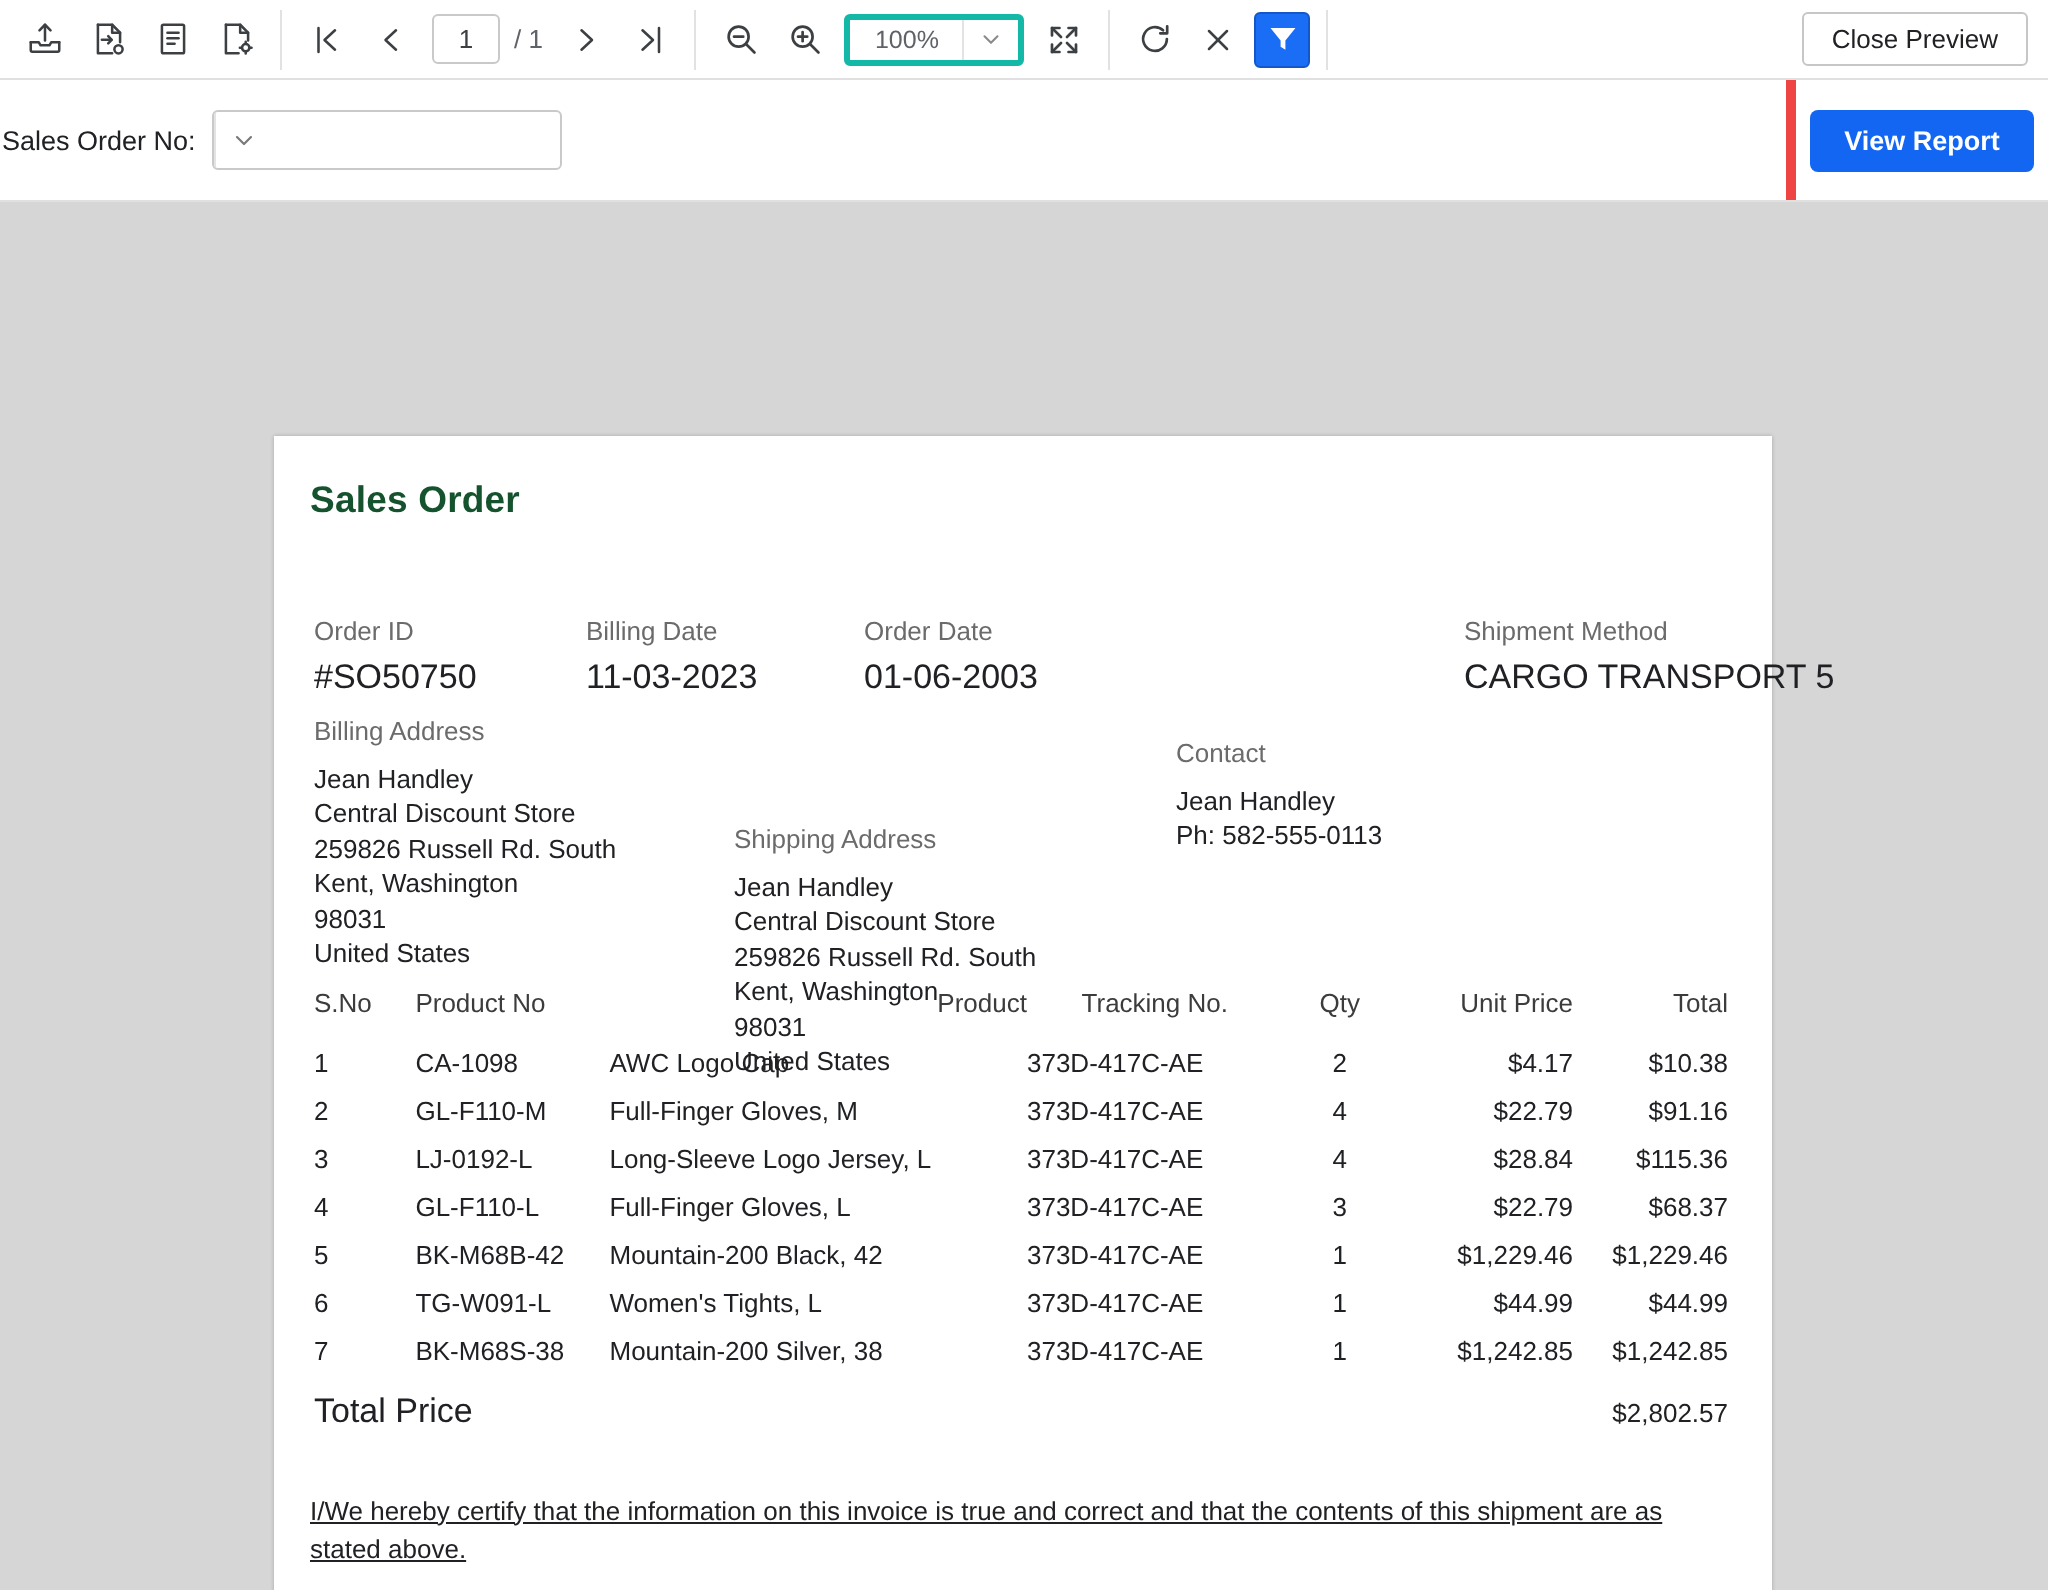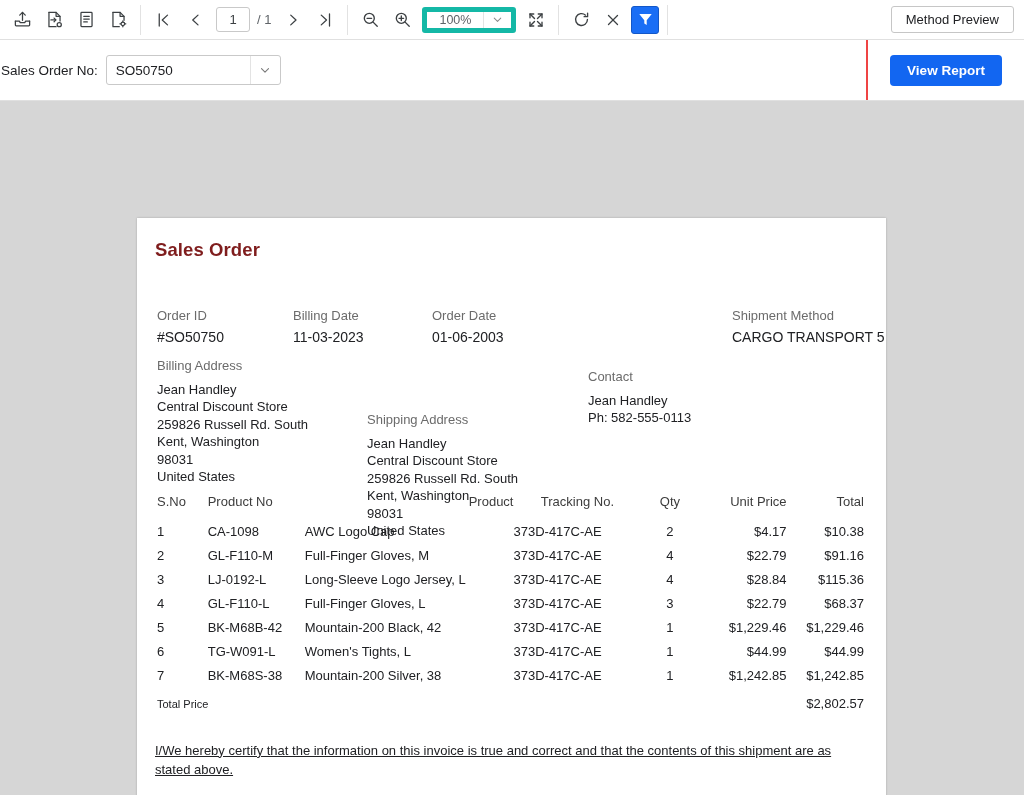--- a/index.html
+++ b/index.html
@@ -70,21 +70,21 @@
   .page-total {
     font-size: 13px;
     color: #5f6368;
     margin: 0 6px 0 2px;
     white-space: nowrap;
   }
   .zoom-select {
     display: flex;
     align-items: stretch;
     height: 26px;
-    border: 5px solid #14b8a6;
+    border: 3px solid #14b8a6;
     border-radius: 3px;
     margin: 15px 4px;
     background: #fff;
     overflow: hidden;
   }
   .zoom-value {
     width: 56px;
     display: flex; align-items: center; justify-content: center;
     font-size: 12.5px;
     color: #5f6368;
@@ -150,22 +150,22 @@
   .param-caret {
     width: 30px;
     border-left: 1px solid #e3e3e3;
     display: flex; align-items: center; justify-content: center;
     color: #7a7a7a;
     cursor: pointer;
   }
   .param-right {
     position: absolute;
     right: 0; top: 0; bottom: 0;
-    width: 158px;
-    border-left: 2px solid #ef4444;
+    width: 131px;
+    border-left: 5px solid #ef4444;
     display: flex;
     align-items: center;
     justify-content: center;
   }
   .view-report-btn {
     height: 31px;
     padding: 0 17px;
     display: flex; align-items: center; justify-content: center;
     background: #1266f1;
     color: #ffffff;
@@ -194,41 +194,41 @@
     box-shadow: 0 0 2px rgba(0,0,0,0.22);
   }
 
   
   .report {
     padding: 18px 22px 0 18px;
     color: #1f1f1f;
   }
   .report-title {
     font-size: 18.5px;
-    color: #7f1d1d;
+    color: #14532d;
     margin: 3px 0 0 0;
     letter-spacing: 0.1px;
   }
 
   .meta-row {
     position: relative;
     height: 46px;
     margin-top: 35px;
   }
   .meta-cell {
     position: absolute;
     top: 12px;
   }
   .meta-label {
     font-size: 13px;
     color: #6b6b6b;
     white-space: nowrap;
   }
   .meta-value {
-    font-size: 14px;
+    font-size: 17px;
     color: #202124;
     margin-top: 6px;
     white-space: nowrap;
   }
 
   .addr-row {
     position: relative;
     height: 130px;
     margin-top: 16px;
   }
@@ -281,21 +281,21 @@
   th.c-prod { text-align: right; }
   th.c-track{ text-align: center; }
   th.c-qty  { text-align: center; }
   td.c-qty  { text-align: center; padding-left: 0 !important; }
   th.c-price{ text-align: right; }
   th.c-total{ text-align: right; }
 
   .total-row td {
     padding-top: 9px;
   }
-  .total-label { font-size: 11px; color: #202124; }
+  .total-label { font-size: 17px; color: #202124; }
 
   .certify {
     margin-top: 25px;
     font-size: 13px;
     color: #202124;
     line-height: 19px;
     width: 705px;
     text-decoration: underline;
   }
 </style>
@@ -430,27 +430,26 @@
       </div>
       <div class="tb-btn active-filter">
         <svg width="17" height="17" viewBox="0 0 24 24" fill="currentColor">
           <path d="M3.2 4.2h17.6L13.7 13v6.6l-3.4-2.1V13z"></path>
         </svg>
       </div>
     </div>
 
     <div class="tb-sep"></div>
 
-    <div class="close-preview-btn">Method Preview</div>
+    <div class="close-preview-btn">Close Preview</div>
   </div>
 
   <div class="param-bar">
     <div class="param-label">Sales Order No:</div>
     <div class="param-select">
-      <div class="param-value" title="Select sales order">SO50750</div>
       <div class="param-caret">
         <svg width="14" height="14" viewBox="0 0 24 24" fill="none" stroke="currentColor" stroke-width="1.9" stroke-linecap="round" stroke-linejoin="round">
           <path d="M6 9.5 12 15.5 18 9.5"></path>
         </svg>
       </div>
     </div>
     <div class="param-right">
       <div class="view-report-btn">View Report</div>
     </div>
   </div>

